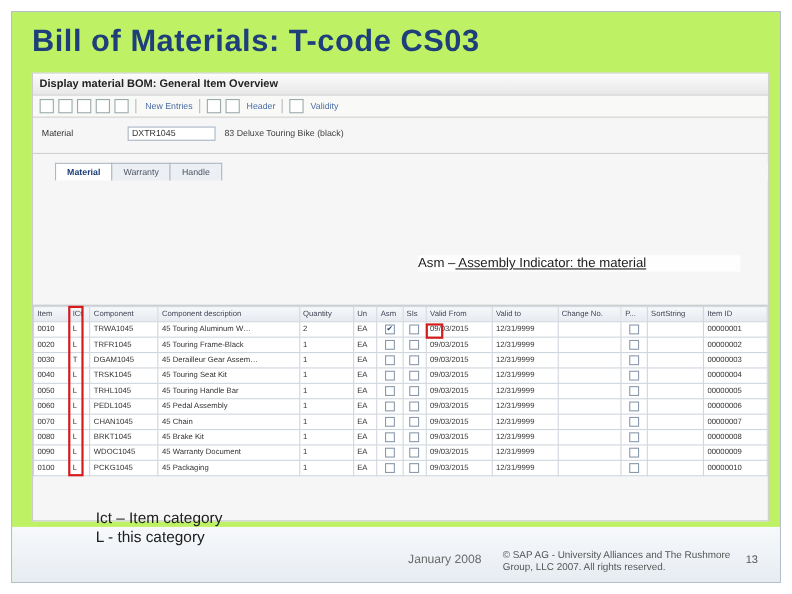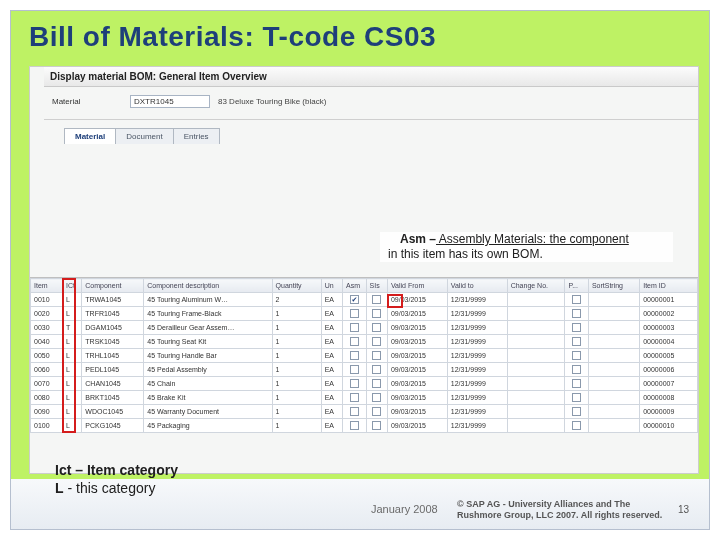--- a/index.html
+++ b/index.html
@@ -25,21 +25,20 @@
     position:absolute; top:10px; left:18px;
     font-size: 28px; font-weight: bold;
     color:#1e3f7a; letter-spacing:0.5px;
   }
   .sap-pane {
     position:absolute; top:55px; left:18px; right:10px; height:408px;
     border:1px solid #ccc;
     background:#f5f6f5;
     font-size:8px;
     color:#333;
-    padding-left:14px;
   }
   .win-title {
     background:linear-gradient(#fcfcfc,#e8e8e8);
     border-bottom:1px solid #c9c9c9;
     font-weight:bold; font-size:10px;
     padding:4px 6px; color:#222;
   }
   .toolbar {
     display:flex; align-items:center; gap:4px;
     padding:3px 6px; border-bottom:1px solid #d0d0d0;
@@ -71,21 +70,21 @@
   }
   .tab.active{
     background:#fff; color:#1e3f7a; font-weight:bold;
     position:relative; z-index:2;
   }
   .annot-asm{
     position:absolute; top:165px; left:350px; right:25px;
     font-size:12px; color:#202020; background:rgba(255,255,255,0.85);
     line-height:1.25;
   }
-  .annot-asm b{ font-weight:bold;margin-left:20px; }
+  .annot-asm b{ font-weight:normal; }
   .annot-asm u{ text-decoration:underline; }
   .grid-wrap{
     position:absolute; top:210px; left:0; right:0;
     border-top:1px solid #bfbfbf;
     background:#fff;
   }
   table.grid{
     border-collapse:collapse; width:100%; font-size:7px; color:#333;
     table-layout:fixed;
   }
@@ -112,60 +111,75 @@
     border:2px solid #d41c1c; pointer-events:none;
   }
   .asm-cell-hi{
     position:absolute; top:227px; left:357px; width:16px; height:14px;
     border:2px solid #d41c1c; pointer-events:none;
   }
   .annot-ict{
     position:absolute; bottom:32px; left:44px;
     font-size:14px; color:#202020; line-height:1.3;
   }
-  .annot-ict b{ font-weight:bold;}
+  .annot-ict b{ font-weight:normal;margin-left:32px;}
   .footer-date{
     position:absolute; bottom:14px; left:360px; font-size:11px; color:#6a6a6a;
   }
   .footer-copy{
     position:absolute; bottom:8px; left:446px; width:210px;
-    font-size:9px; color:#555; line-height:1.2;font-weight:bold;
+    font-size:9px; color:#555; line-height:1.2;
   }
   .footer-num{
     position:absolute; bottom:14px; right:20px; font-size:10px; color:#555;
   }
 </style>
 </head>
 <body>
 
 <div class="frame">
 
   <div class="slide-title">Bill of Materials: T-code CS03</div>
 
   <div class="sap-pane">
     <div class="win-title">Display material BOM: General Item Overview</div>
 
+    <div class="toolbar">
+      <span class="tbtn"></span>
+      <span class="tbtn"></span>
+      <span class="tbtn"></span>
+      <span class="tbtn"></span>
+      <span class="tbtn"></span>
+      <span class="tdiv"></span>
+      <span class="tlabel">New Entries</span>
+      <span class="tdiv"></span>
+      <span class="tbtn"></span>
+      <span class="tbtn"></span>
+      <span class="tlabel">Header</span>
+      <span class="tdiv"></span>
+      <span class="tbtn"></span>
+      <span class="tlabel">Validity</span>
+    </div>
 
     <div class="form-area">
       <div class="frow">
         <div class="flabel">Material</div>
         <div class="fval" style="width:80px">DXTR1045</div>
         <div class="fdesc">83 Deluxe Touring Bike (black)</div>
       </div>
     </div>
 
     <div class="tabs">
       <div class="tab active">Material</div>
-      <div class="tab">Document</div>
-      <div class="tab">Entries</div>
+      <div class="tab">Warranty</div>
+      <div class="tab">Handle</div>
     </div>
 
     <div class="annot-asm">
-      <b>Asm –</b><u> Assembly Materials: the component</u><br>
-      <span style="margin-left:8px">in this item has its own BOM.</span>
+      <b>Asm –</b><u> Assembly Indicator: the material</u><br>
     </div>
 
     <div class="grid-wrap">
       <table class="grid">
         <colgroup>
           <col style="width:30px">
             <col style="width:18px">
             <col style="width:58px">
             <col style="width:120px">
           <col style="width:46px">

